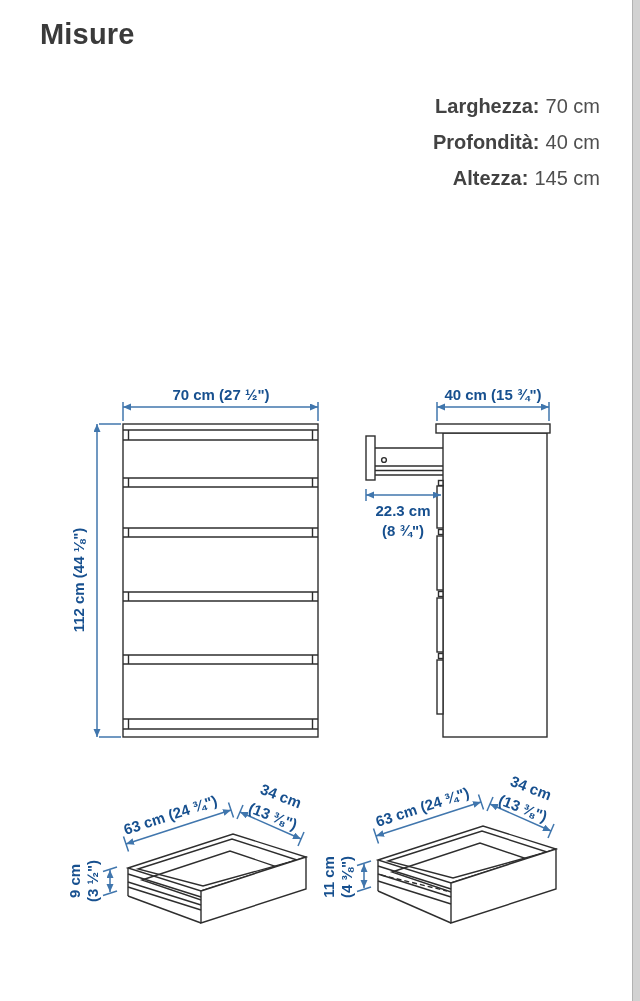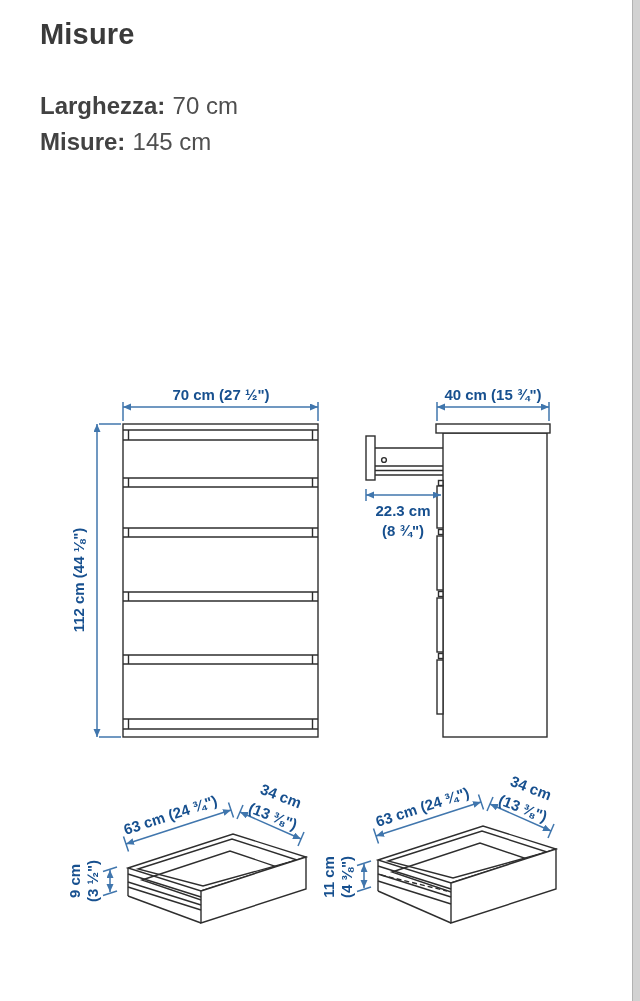--- a/index.html
+++ b/index.html
@@ -6,21 +6,21 @@
   .screen{
     position:relative;width:640px;height:1001px;background:#ffffff;overflow:hidden;
     font-family:"Liberation Sans","DejaVu Sans",sans-serif;
     text-decoration:underline;
   }
   .page-title{
     position:absolute;left:40px;top:18px;margin:0;
     font-size:29px;font-weight:700;color:#3a3a3a;letter-spacing:.2px;
   }
   .specs{position:absolute;left:40px;top:88px;width:560px;}
-  .spec-row{font-size:24px;line-height:36px;color:#4f4f4f;white-space:nowrap;}
+  .spec-row{font-size:20px;line-height:36px;color:#4f4f4f;white-space:nowrap;text-align:right;}
   .spec-label{font-weight:700;color:#424242;margin-right:.30em;}
   .diagram-svg{position:absolute;left:0;top:370px;width:640px;height:631px;}
   .scroll-strip{
     position:absolute;top:0;right:0;width:7px;height:100%;
     background:#d2d2d2;border-left:1px solid #b2b2b2;
   }
   svg text{font-family:"Liberation Sans","DejaVu Sans",sans-serif;font-weight:700;font-size:15px;}
   .furn{stroke:#2e2e2e;stroke-width:1.4;fill:none;stroke-linejoin:miter;}
   .furnf{stroke:#2e2e2e;stroke-width:1.4;fill:#ffffff;stroke-linejoin:miter;}
   .dim{stroke:#4076ad;stroke-width:1.5;fill:none;}
@@ -31,21 +31,24 @@
 
 <div class="screen">
 
   <h1 class="page-title">Misure</h1>
 
   <section class="specs">
     <div class="spec-row">
       <span class="spec-label">Larghezza:</span><span>70 cm</span>
     </div>
     <div class="spec-row">
-      <span class="spec-label">Misure:</span><span>145 cm</span>
+      <span class="spec-label">Profondità:</span><span>40 cm</span>
+    </div>
+    <div class="spec-row">
+      <span class="spec-label">Altezza:</span><span>145 cm</span>
     </div>
   </section>
 
   <svg class="diagram-svg" viewBox="0 0 640 631" xmlns="http://www.w3.org/2000/svg">
     <defs>
       <marker id="arr" markerUnits="userSpaceOnUse" markerWidth="9" markerHeight="8" refX="8" refY="3.5" orient="auto-start-reverse">
         <path d="M0,0 L8,3.5 L0,7 Z" fill="#4076ad"></path>
       </marker>
     </defs>
 

